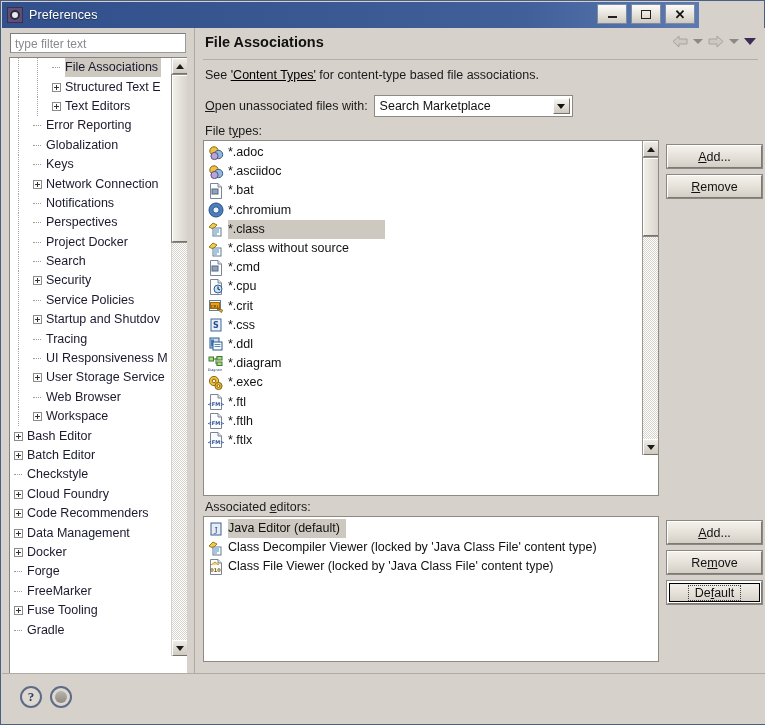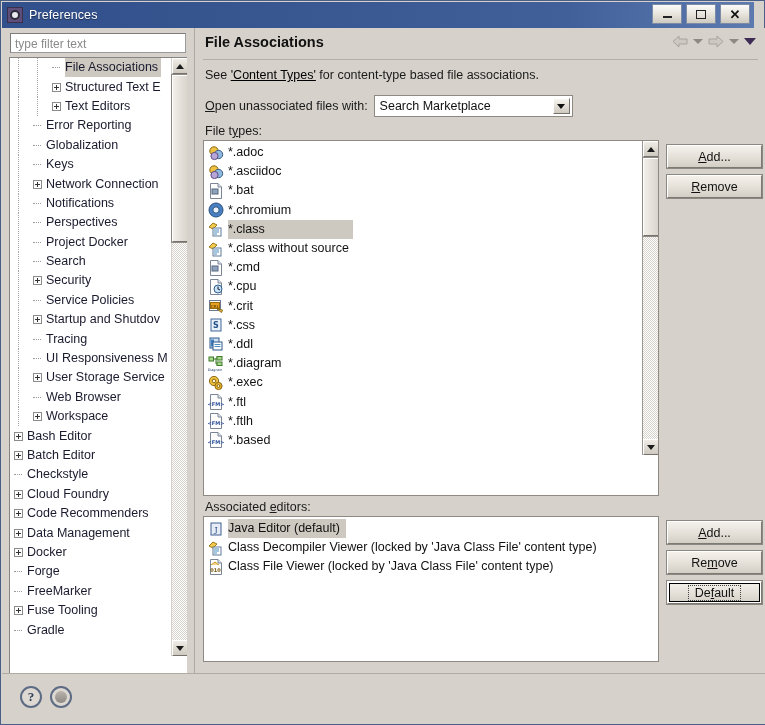--- a/index.html
+++ b/index.html
@@ -14,21 +14,21 @@
   .window {
     position: absolute; left: 0; top: 0;
     width: 765px; height: 725px;
     background: #d6d2cb;
     border: 1px solid #4a5f86;
   }
 
   
   .titlebar {
     position: absolute; left: 1px; top: 1px;
-    width: 752px; height: 26px;
+    width: 697px; height: 26px;
     background: linear-gradient(to right, #31508c 0%, #3a5891 45%, #41609a 75%, #5d7ab0 100%);
     display: flex; align-items: center;
   }
   .title-icon {
     width: 16px; height: 16px; margin-left: 5px; margin-right: 6px;
     position: relative;
     background: #5f4e7a;
     border: 1px solid #3a2f4d;
     display: flex; align-items: center; justify-content: center;
   }
@@ -229,21 +229,21 @@
   }
   .lb-row {
     height: 19.2px;
     display: flex; align-items: center;
     font-size: 12.5px; color: #111;
     padding-left: 4px;
     white-space: nowrap;
   }
   .lb-row .txt { line-height: 19px; }
   .lb-row.selected .txt {
-    background: #cdc9c0; padding-right: 88px; margin-right: -120px;
+    background: #cdc9c0; padding-right: 120px; margin-right: -120px;
   }
   .lb-row.selected.narrow .txt { padding-right: 6px; margin-right: 0; }
   .ico {
     width: 16px; height: 16px; margin-right: 4px; flex: 0 0 auto;
     position: relative;
   }
 
   .btn {
     position: absolute;
     background: linear-gradient(to bottom,#f4f1ec 0%, #e6e2da 50%, #d3cec5 100%);
@@ -685,21 +685,21 @@
                 <text x="8" y="11.5" font-size="5" text-anchor="middle" fill="#2a4f9a" font-family="DejaVu Sans" font-weight="bold">&lt;FM&gt;</text>
               </svg></span>
             <span class="txt">*.ftlh</span>
           </div>
           <div class="lb-row">
             <span class="ico"><svg width="16" height="16" viewBox="0 0 16 16">
                 <path d="M2.5,0.5 H10 L13.5,4 V15.5 H2.5 Z" fill="#fdfdfd" stroke="#7a8596"></path>
                 <path d="M10,0.5 V4 H13.5" fill="#e2e6ee" stroke="#7a8596"></path>
                 <text x="8" y="11.5" font-size="5" text-anchor="middle" fill="#2a4f9a" font-family="DejaVu Sans" font-weight="bold">&lt;FM&gt;</text>
               </svg></span>
-            <span class="txt">*.based</span>
+            <span class="txt">*.ftlx</span>
           </div>
         </div>
       <div class="sb-vert" style="right:0;top:0;height:314px;border-left:1px solid #9a968f;">
         <div class="sb-arrow" style="position:absolute;top:0;left:0;">
             <span class="tri-up"></span>
           </div>
         <div class="sb-thumb" style="position:absolute;top:17px;left:0;width:16px;height:78px;"></div>
         <div class="sb-arrow" style="position:absolute;bottom:0;left:0;">
             <span class="tri-dn"></span>
           </div>

